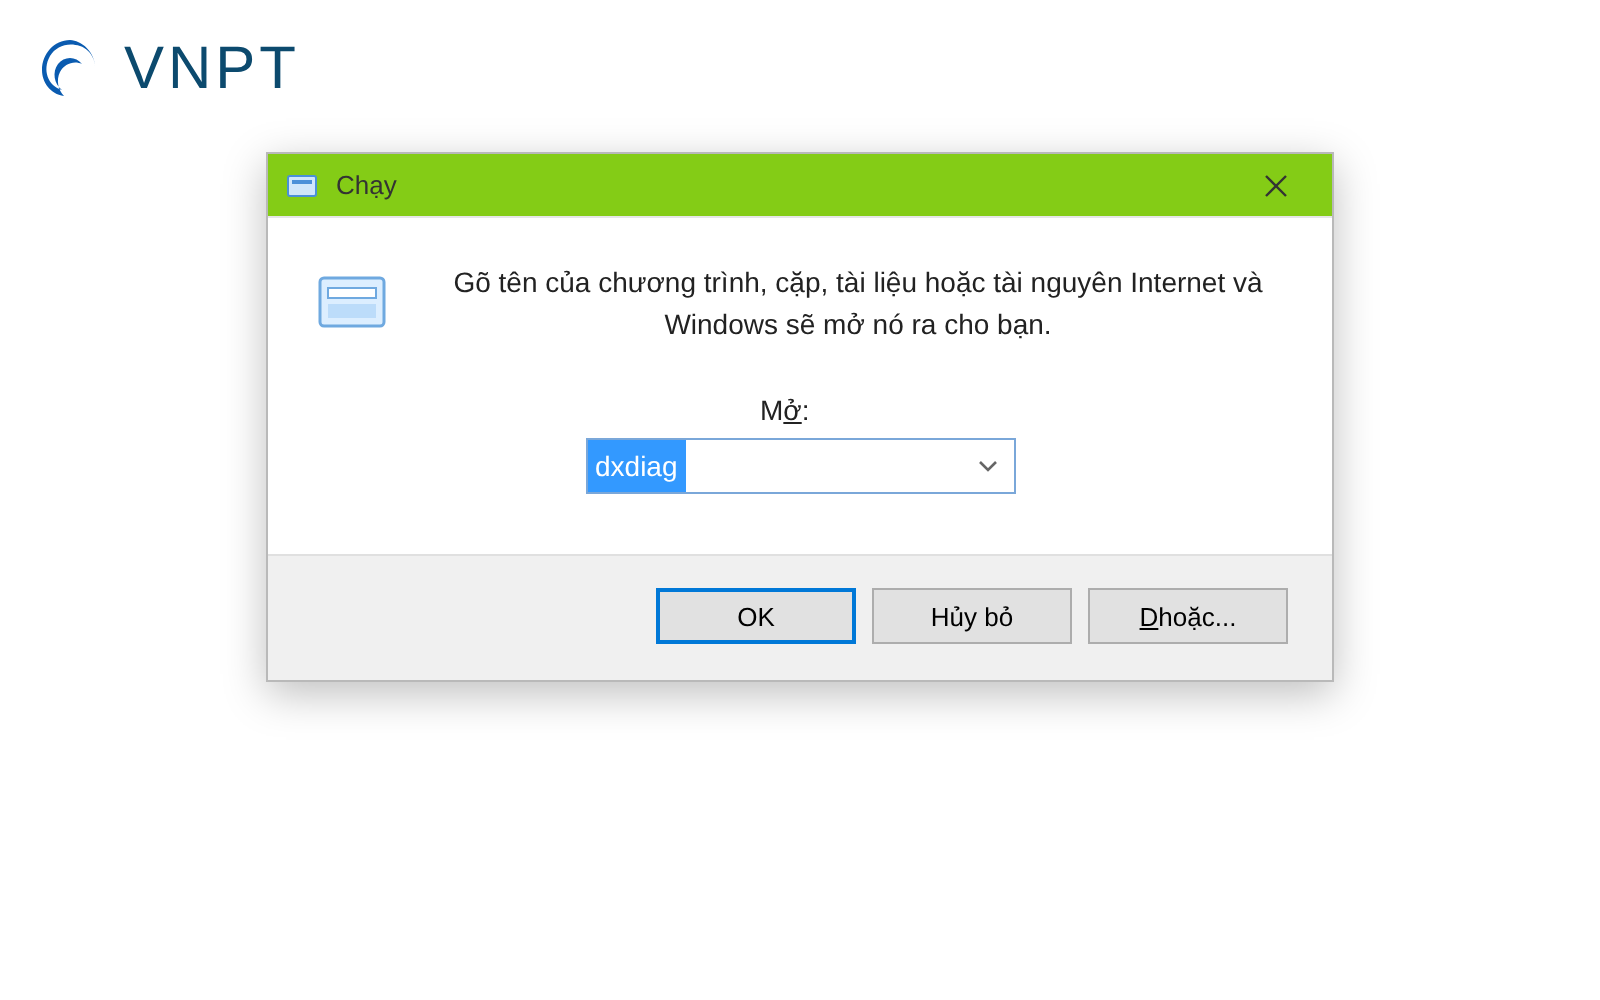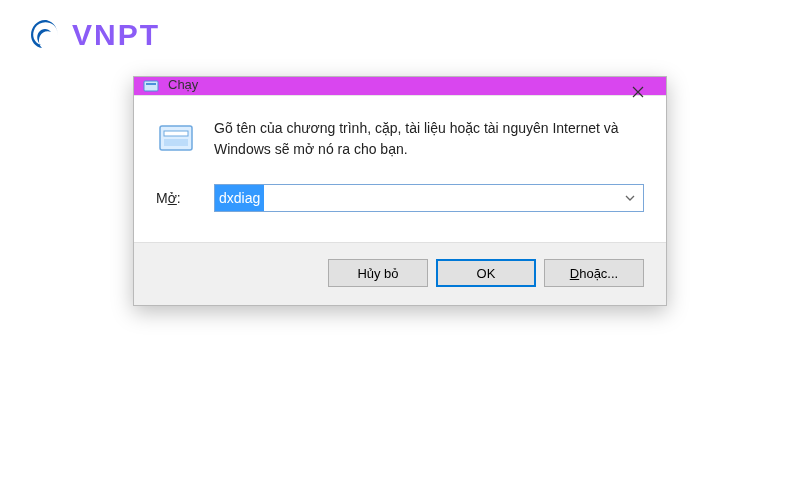--- a/index.html
+++ b/index.html
@@ -10,45 +10,45 @@
     background: #ffffff;
     font-family: "Segoe UI", Tahoma, sans-serif;
     font-size: 13px;
     color: #222;
     position: relative;
     overflow: hidden;
   }
   .brand {
     position: absolute;
     top: 18px;
-    left: 28px;
+    left: 18px;
     display: flex;
     align-items: center;
     gap: 10px;
-    color: #8b5cf6;
-    font-weight: 700;
+    color: #0c4a6e;
+    font-weight: 400;
     font-size: 30px;
     letter-spacing: 2px;
   }
   .brand svg { display:block; }
   .dialog {
     position: absolute;
     left: 133px;
     top: 76px;
     width: 534px;
     background: #ffffff;
     border: 1px solid #b9b9b9;
     box-shadow: 0 6px 20px rgba(0,0,0,0.25);
   }
   .titlebar {
-    height: 19px;
-    display: flex;
-    align-items: flex-start;
+    height: 32px;
+    display: flex;
+    align-items: center;
     padding: 0 6px 0 8px;
-    background: #d946ef;
+    background: #84cc16;
     border-bottom: 1px solid #e6e6e6;
   }
   .titlebar .app-icon {
     width: 18px; height: 18px;
     margin-right: 8px;
     display:flex; align-items:center; justify-content:center;
   }
   .titlebar .title {
     flex: 1;
     font-size: 13px;
@@ -60,35 +60,37 @@
     cursor: pointer;
   }
   .body {
     padding: 22px 22px 0 22px;
   }
   .row1 {
     display: flex;
     gap: 18px;
     align-items: flex-start;
     margin-bottom: 24px;
+    text-align: center;
   }
   .big-icon {
     width: 40px; height: 40px; flex: 0 0 40px;
     display:flex; align-items:center; justify-content:center;
   }
   .desc {
     font-size: 14px;
     line-height: 1.5;
     color: #222;
   }
   .row2 {
     display: flex;
     align-items: center;
-    gap: 18px;
+    gap: 6px;
     margin-bottom: 12px;
+    flex-direction: column;
   }
   .label {
     width: 40px;
     font-size: 14px;
     color: #222;
   }
   .label u { text-decoration: underline; }
   .combo {
     flex: 1;
     position: relative;
@@ -194,25 +196,25 @@
         <div class="chev">
           <svg width="10" height="6" viewBox="0 0 10 6">
               <path d="M1 1 L5 5 L9 1" fill="none" stroke="#666" stroke-width="1.3"></path>
             </svg>
         </div>
       </div>
     </div>
   </div>
 
   <div class="footer">
+    <button class="btn default">
+        <span>OK</span>
+      </button>
     <button class="btn">
         <span>Hủy bỏ</span>
-      </button>
-    <button class="btn default">
-        <span>OK</span>
       </button>
     <button class="btn">
         <span></span>
         <u>D</u>
         <span>hoặc...</span>
       </button>
   </div>
 </div>
 
 </body></html>

